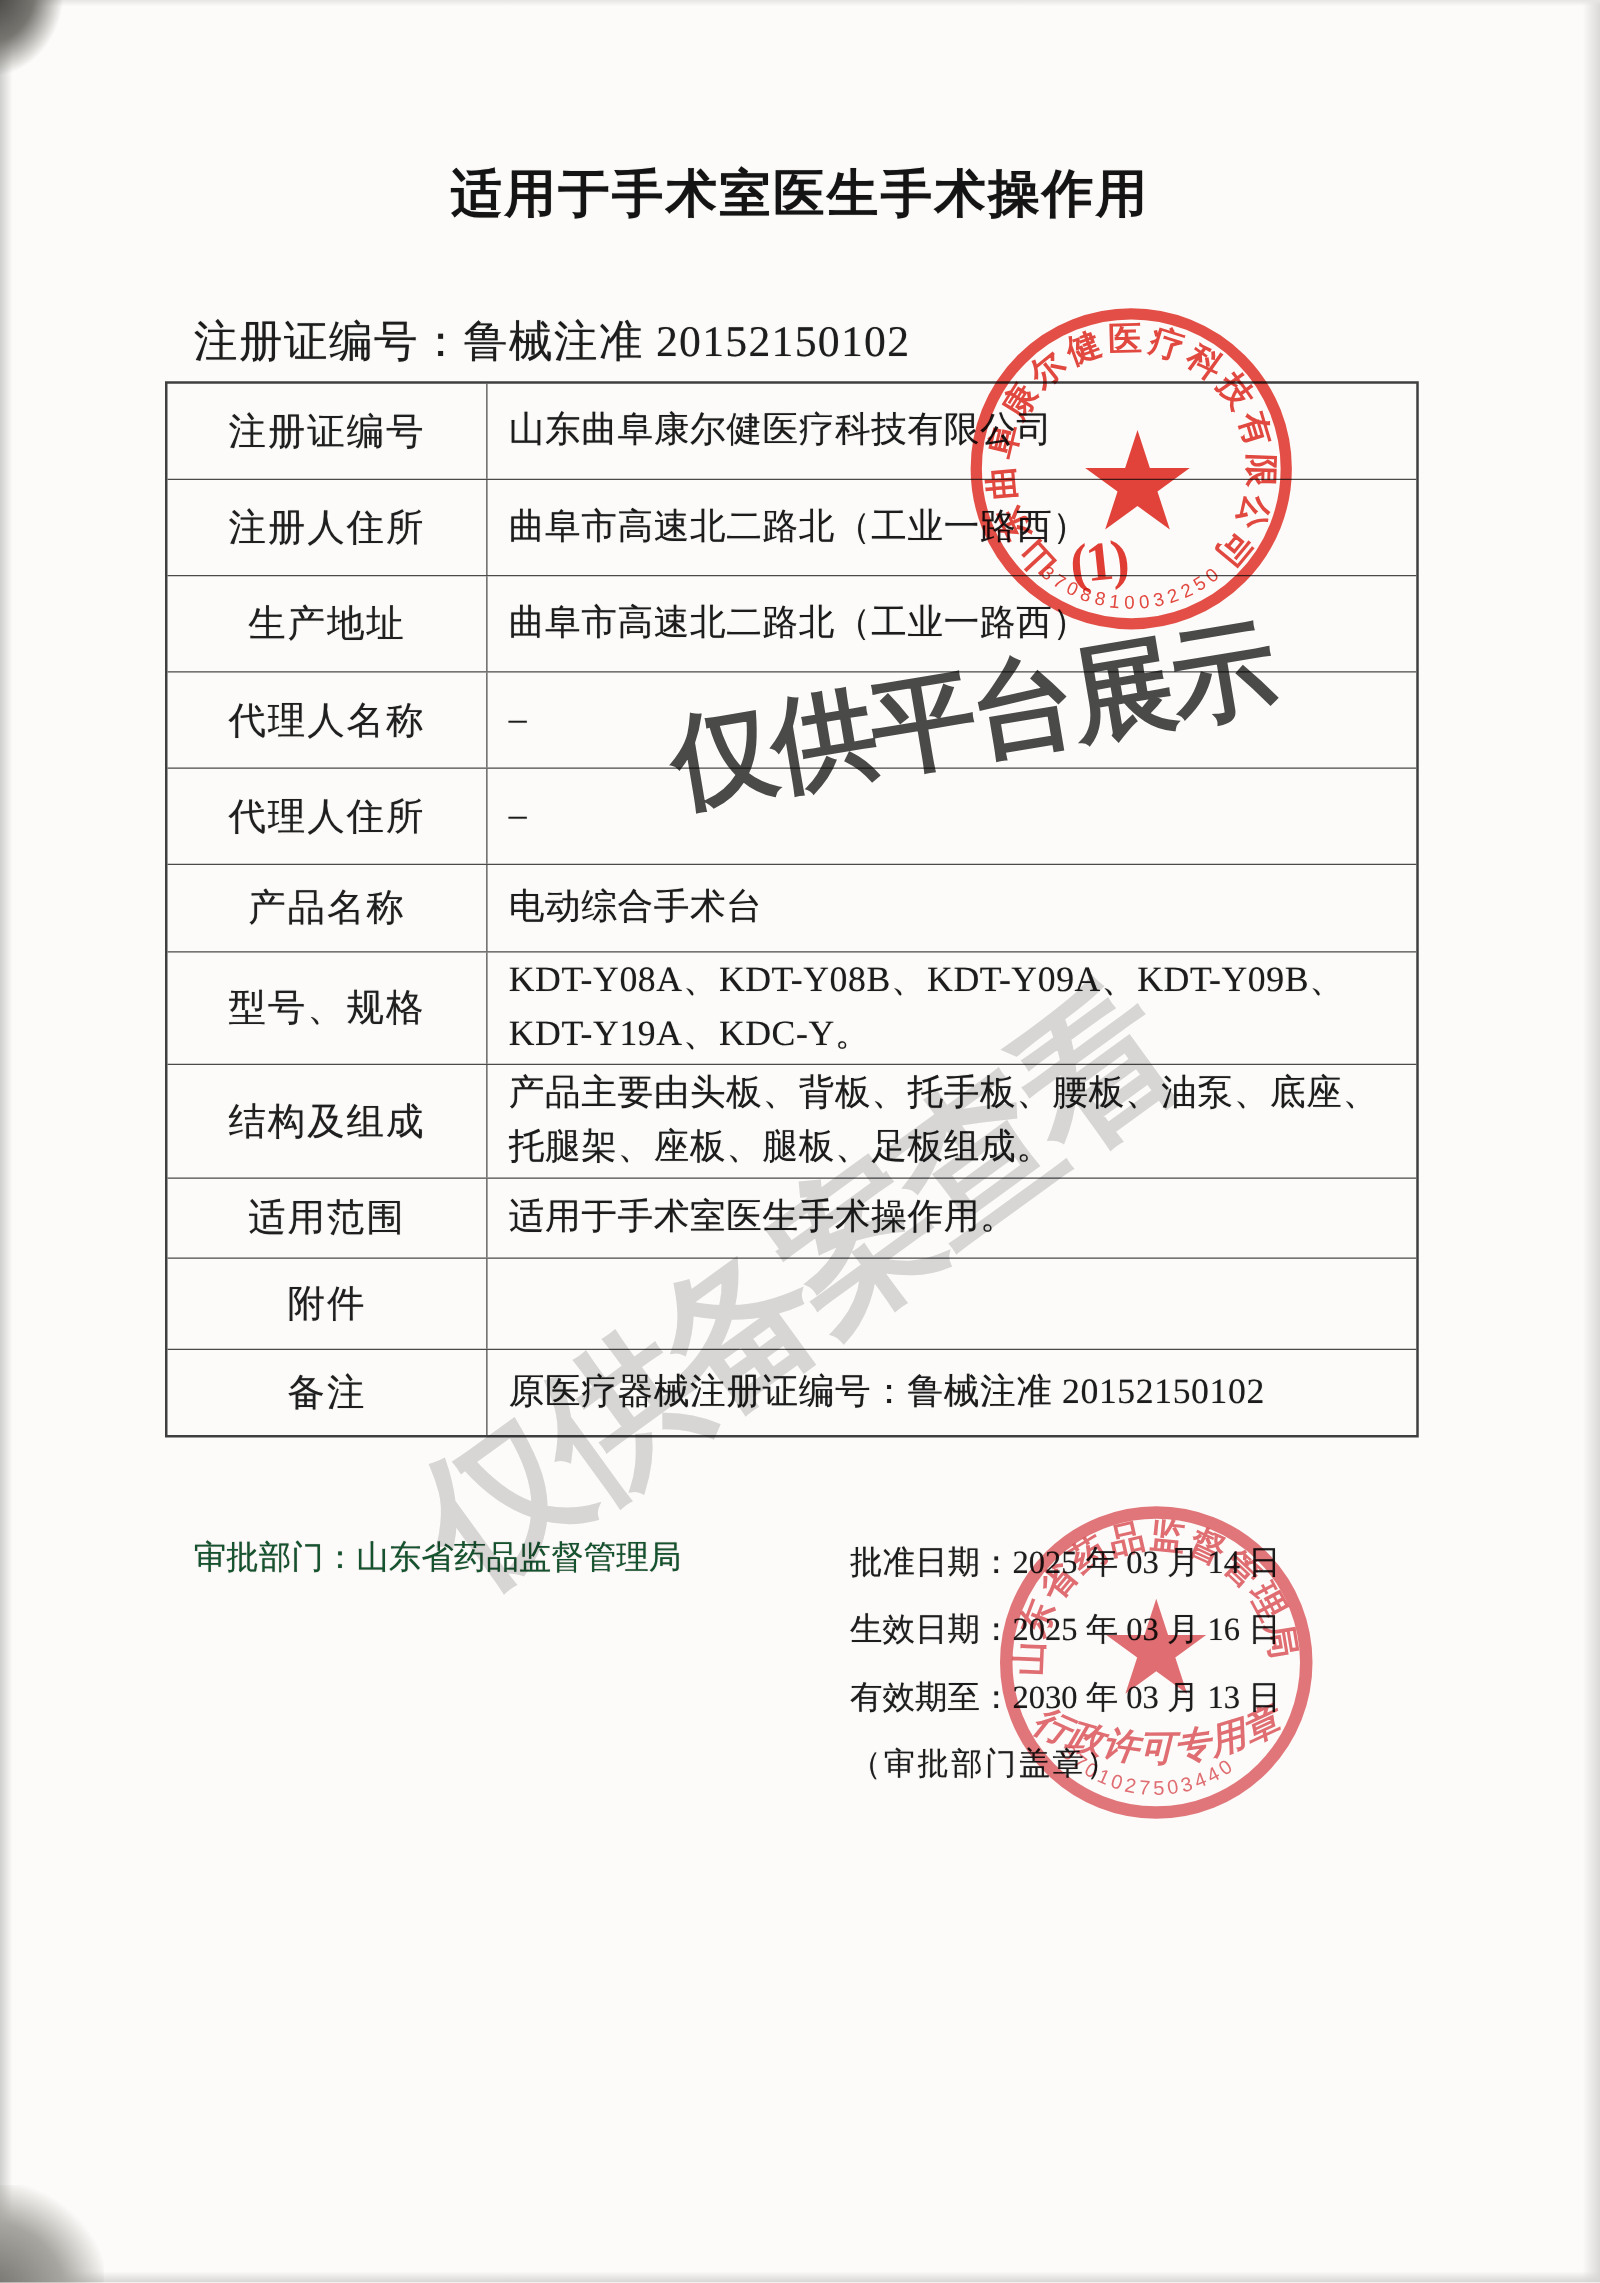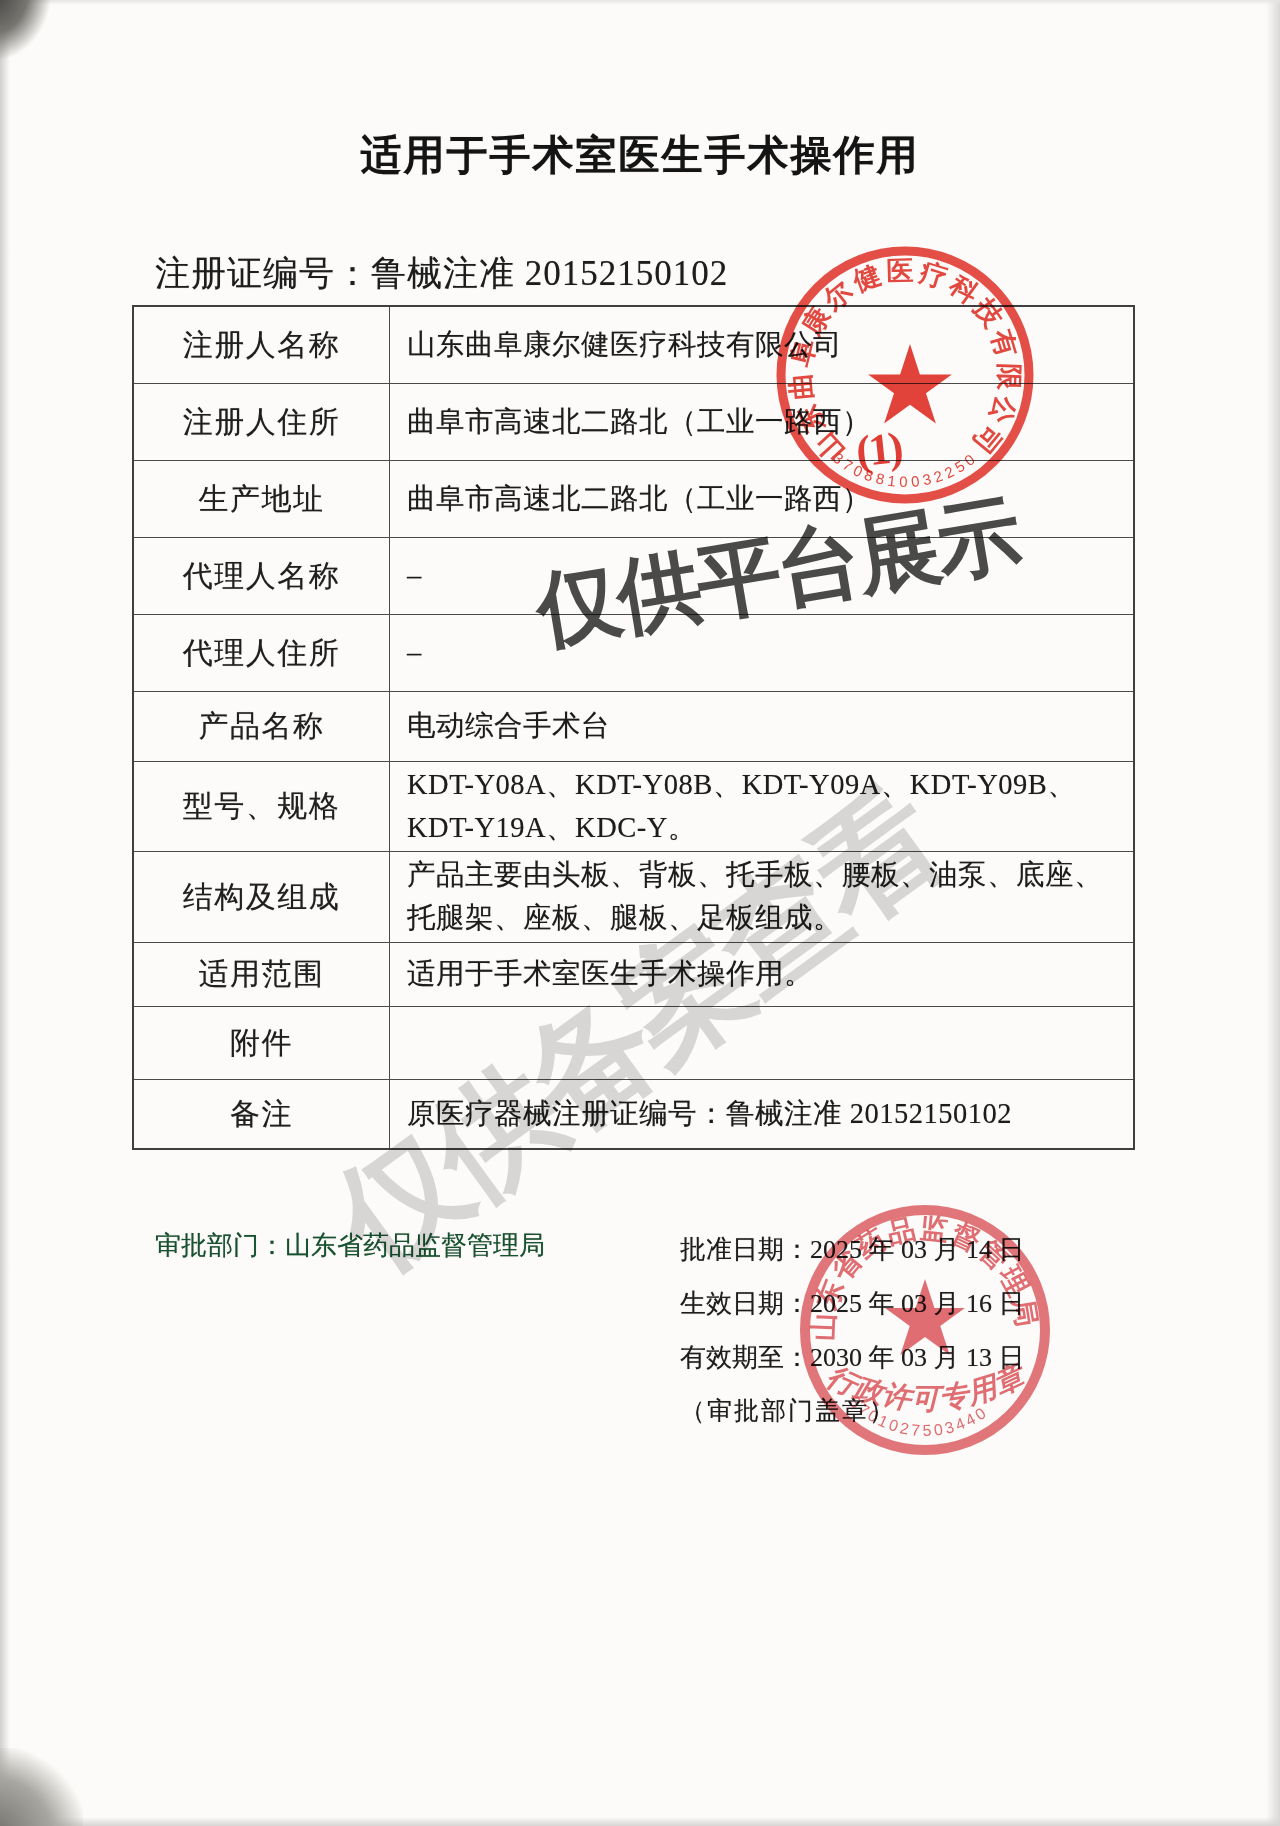--- a/index.html
+++ b/index.html
@@ -90,21 +90,21 @@
     background:radial-gradient(ellipse at 0% 100%,#6b6a66 0%,#a8a6a0 48%,rgba(190,188,183,0) 75%);}
 </style>
 </head>
 <body>
 
 <div class="doc-title soft">适用于手术室医生手术操作用</div>
 <div class="cert-line soft">注册证编号：鲁械注准 20152150102</div>
 
 <div class="cert-table">
   <div class="row">
-    <div class="cell-label soft">注册人名称</div>
+    <div class="cell-label soft">注册证编号</div>
     <div class="cell-value soft">山东曲阜康尔健医疗科技有限公司</div>
   </div>
   <div class="row">
     <div class="cell-label soft">注册人住所</div>
     <div class="cell-value soft">曲阜市高速北二路北（工业一路西）</div>
   </div>
   <div class="row">
     <div class="cell-label soft">生产地址</div>
     <div class="cell-value soft">曲阜市高速北二路北（工业一路西）</div>
   </div>

